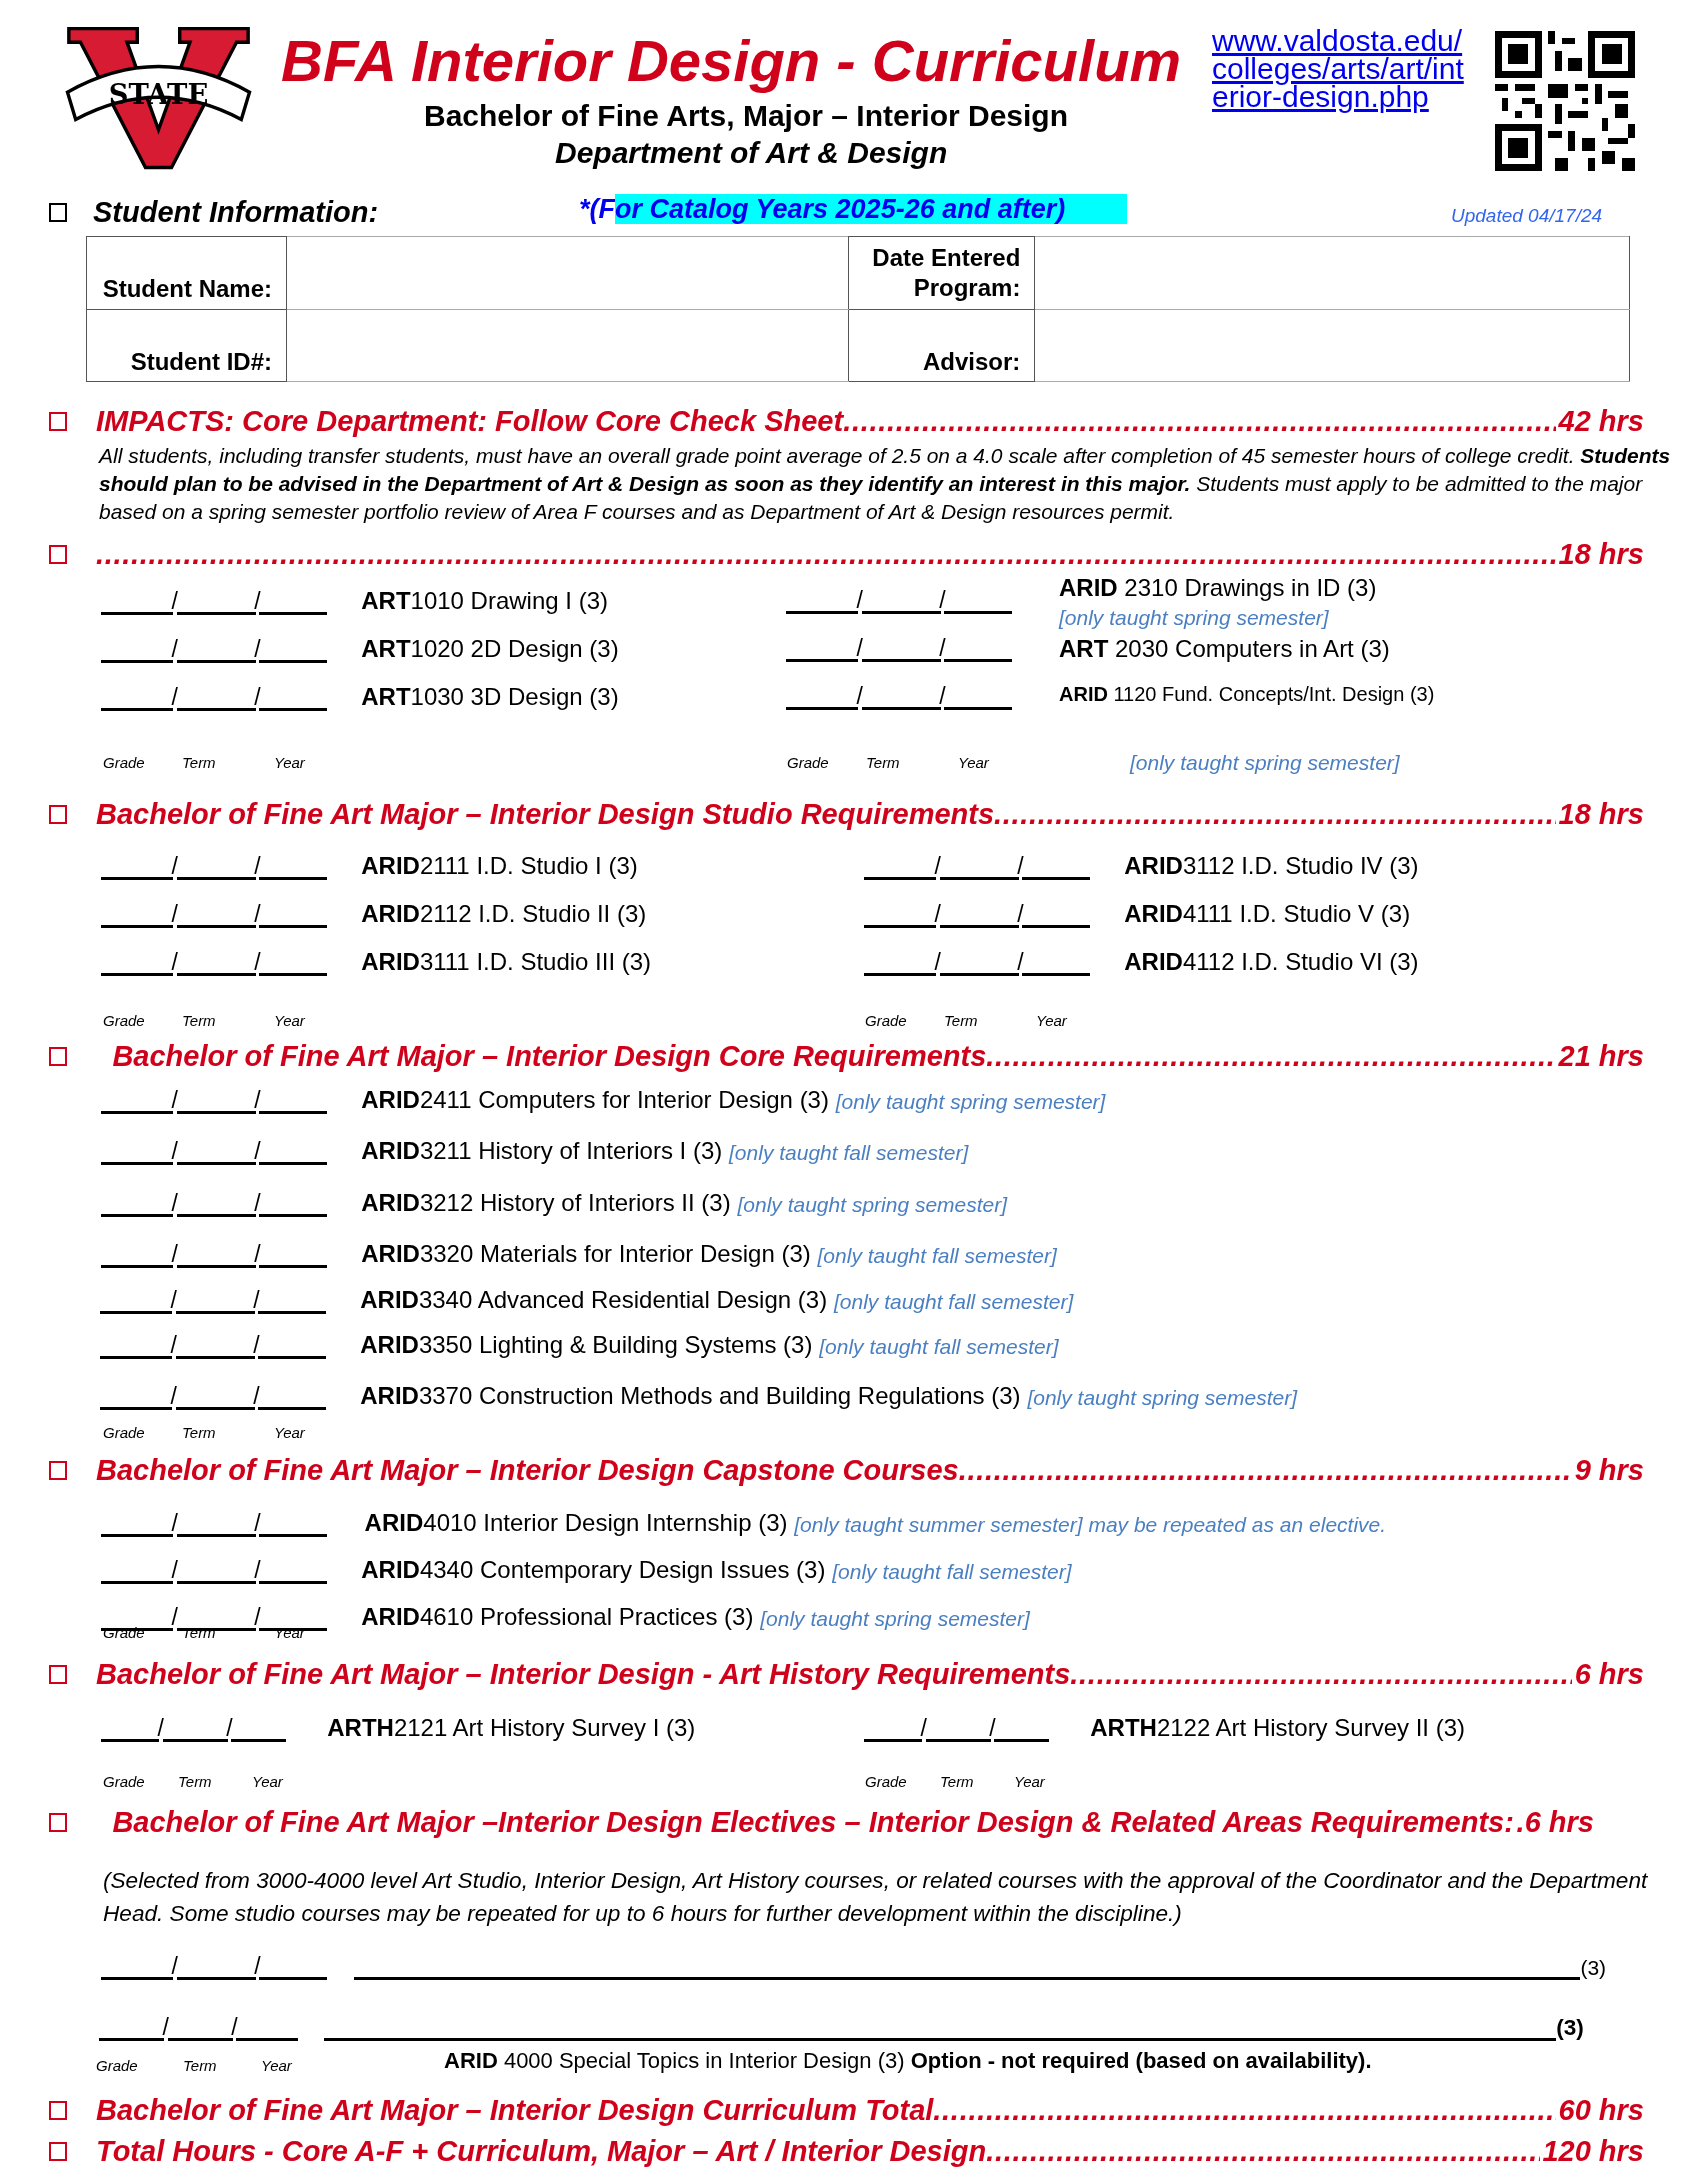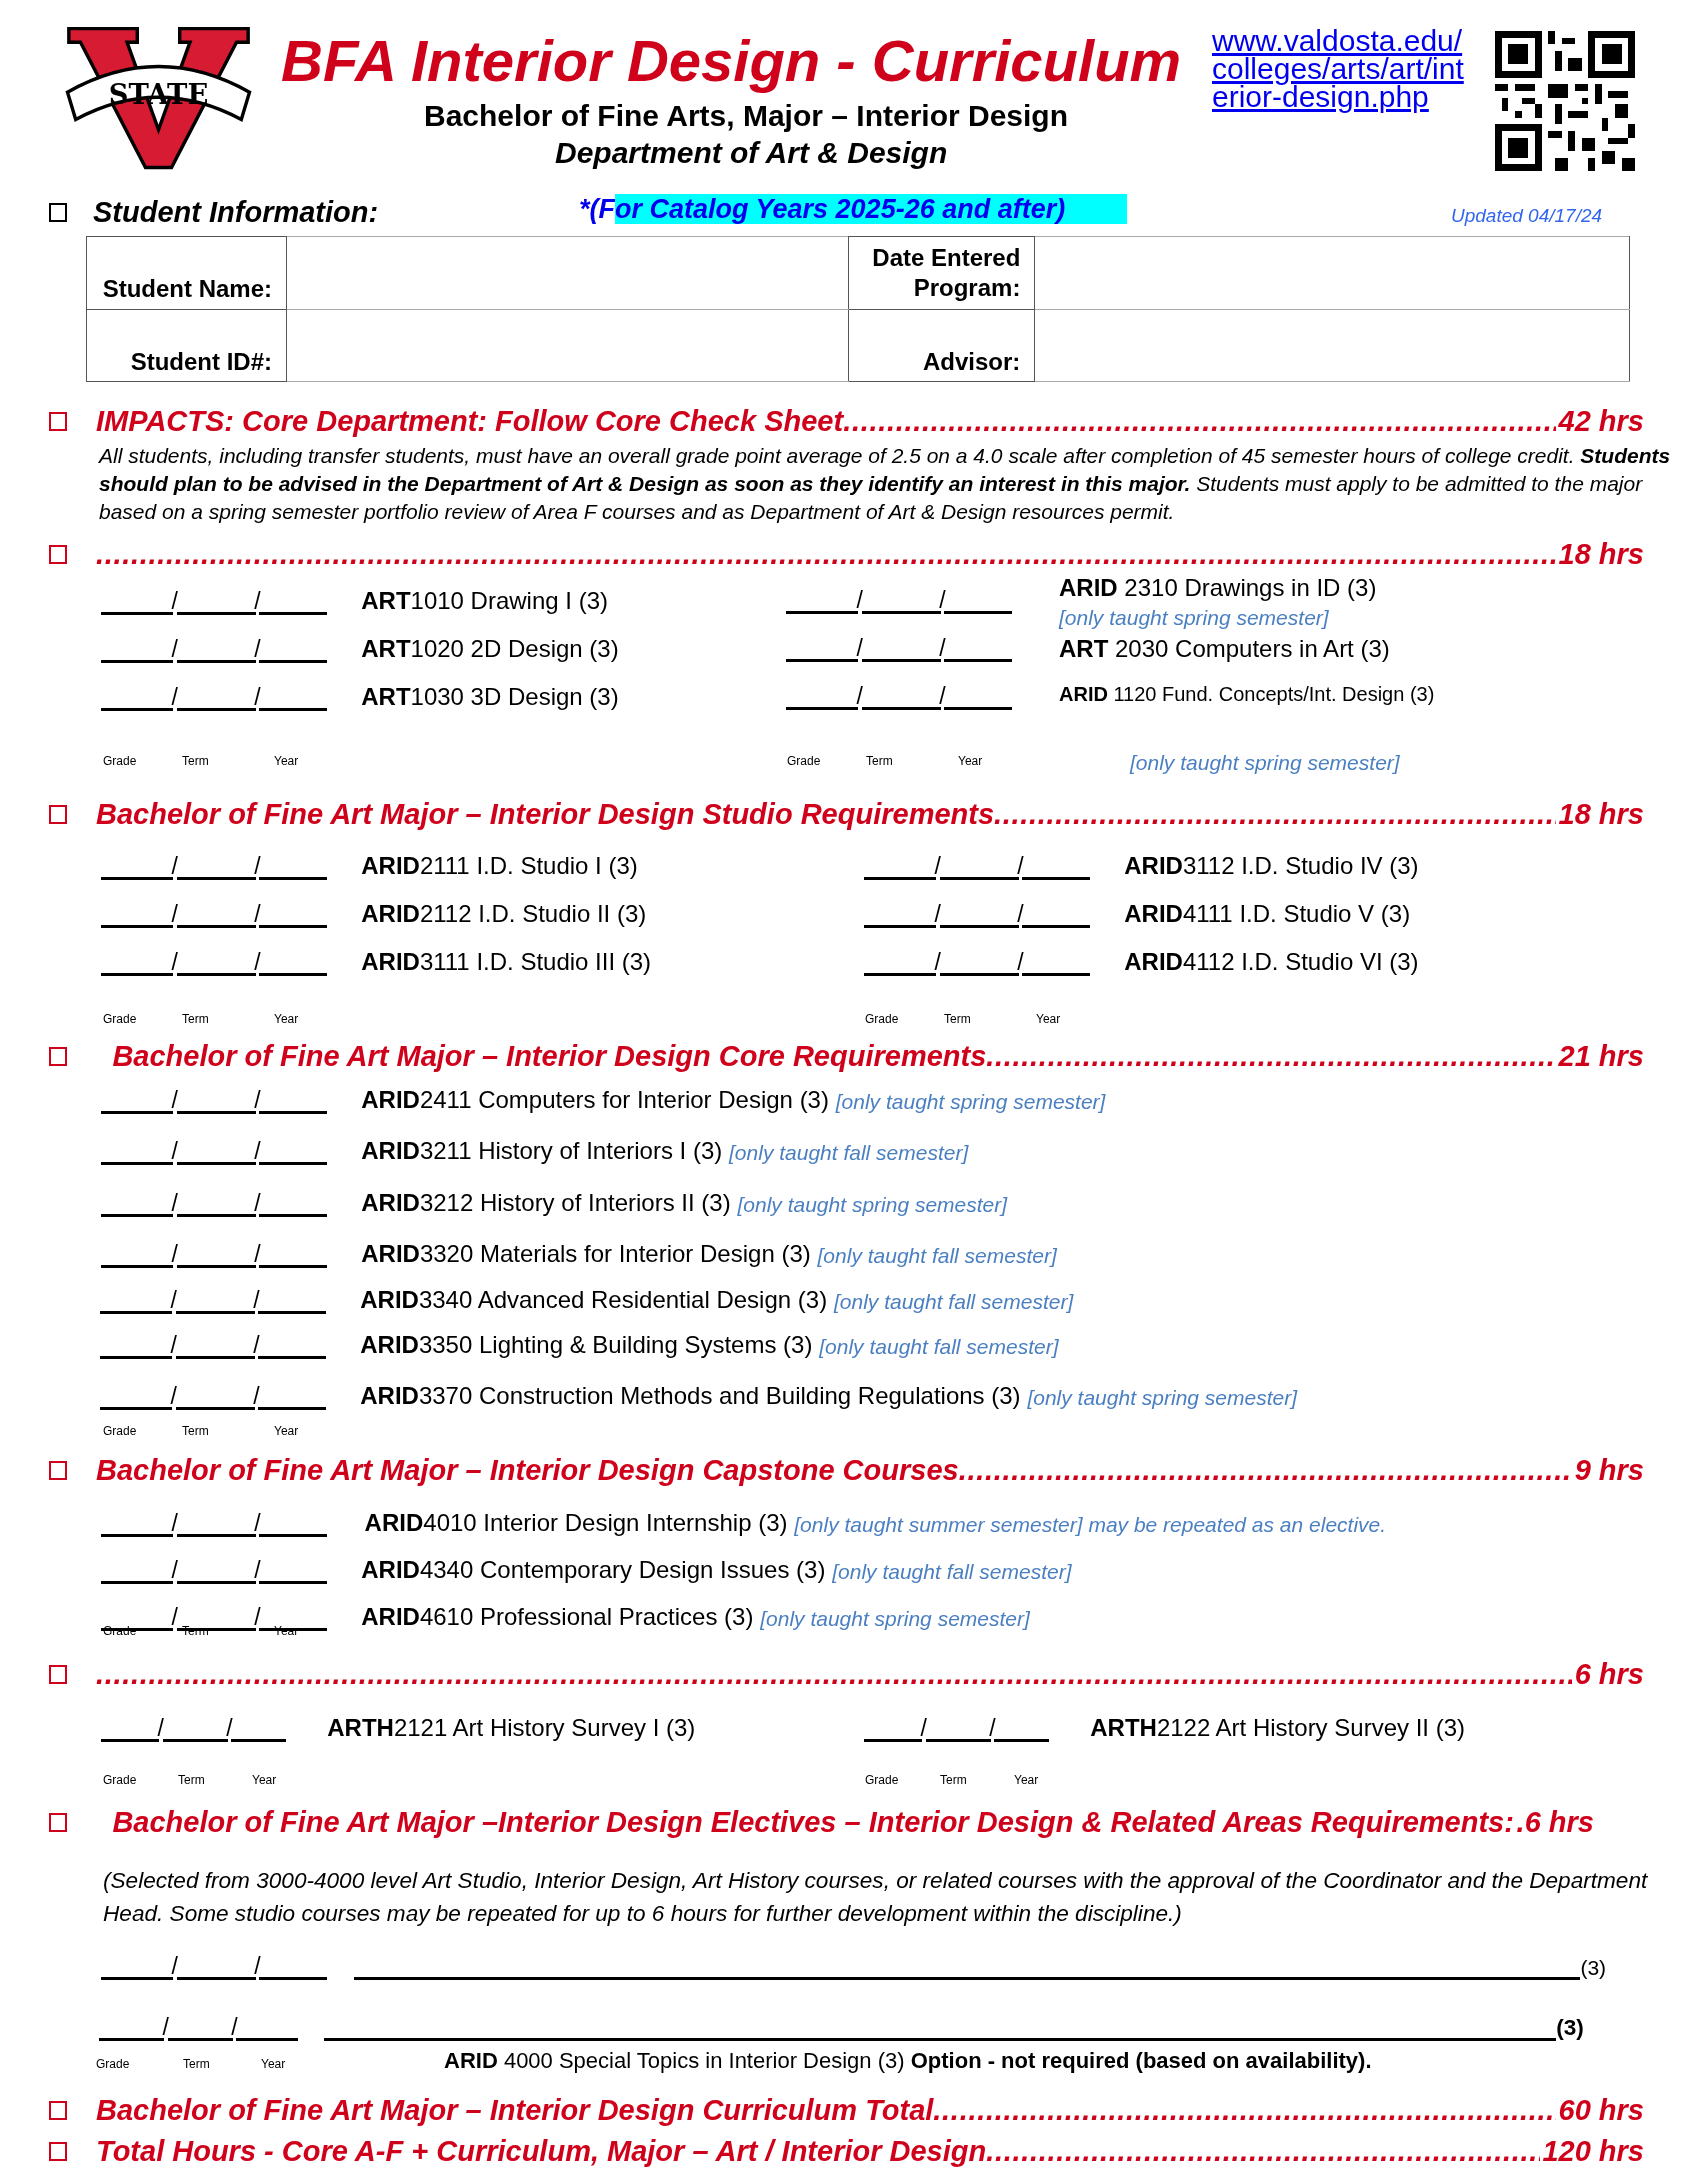--- a/index.html
+++ b/index.html
@@ -36,21 +36,21 @@
   .para { position:absolute; left:99px; width:1582px; font-size:21px; font-style:italic; line-height:28px; }
 
   
   .row { position:absolute; display:flex; align-items:flex-end; font-size:24px; white-space:nowrap; }
   .blank { display:inline-flex; align-items:flex-end; font-size:23px; margin-right:34px; }
   .blank .ln { display:inline-block; border-bottom:3.4px solid #000; height:23px; }
   .blank .sl { display:inline-block; margin:0 -1.4px; }
   .row b { font-weight:bold; }
   .row .note { font-size:21px; margin-left:6.8px; }
 
-  .gty { position:absolute; font-size:12px; white-space:nowrap; }
+  .gty { position:absolute; font-size:15px; font-style:italic; white-space:nowrap; }
   .gty span { display:inline-block; }
 </style>
 </head>
 <body>
 
 <svg class="abs logo" viewBox="0 0 282 210">
   <polygon points="10,2 110,2 110,22 95,22 141,150 187,22 172,22 172,2 272,2 272,22 255,22 160,205 122,205 27,22 10,22" fill="#d71b33" stroke="#000" stroke-width="5"></polygon>
   <path d="M8,95 Q141,20 274,95 L262,135 Q141,70 20,135 Z" fill="#fff" stroke="#000" stroke-width="5"></path>
   <text x="141" y="112" text-anchor="middle" font-family="DejaVu Serif, serif" font-weight="bold" font-size="40" fill="#000">STATE</text>
 </svg>
@@ -418,20 +418,21 @@
       <span class="ln" style="width:68px"></span>
     </span>
   <b>ARID</b>
     <span> 4610 Professional Practices (3)</span>
     <span class="note">[only taught spring semester]</span>
 </div>
 <div class="gty" style="left:103px; top:1624px"><span style="width:79px">Grade</span><span style="width:92px">Term</span><span>Year</span></div>
 
 <div class="sec" style="top:1658px">
   <span class="chk"></span>
+  <span>Bachelor of Fine Art Major – Interior Design - Art History Requirements</span>
     <span class="dots"></span>
     <span class="hrs">6 hrs</span>
 </div>
 <div class="row" style="left:101px; top:1714px">
   <span class="blank" style="margin-right:41px">
       <span class="ln" style="width:58px"></span>
       <span class="sl">/</span>
       <span class="ln" style="width:65px"></span>
       <span class="sl">/</span>
       <span class="ln" style="width:55px"></span>

